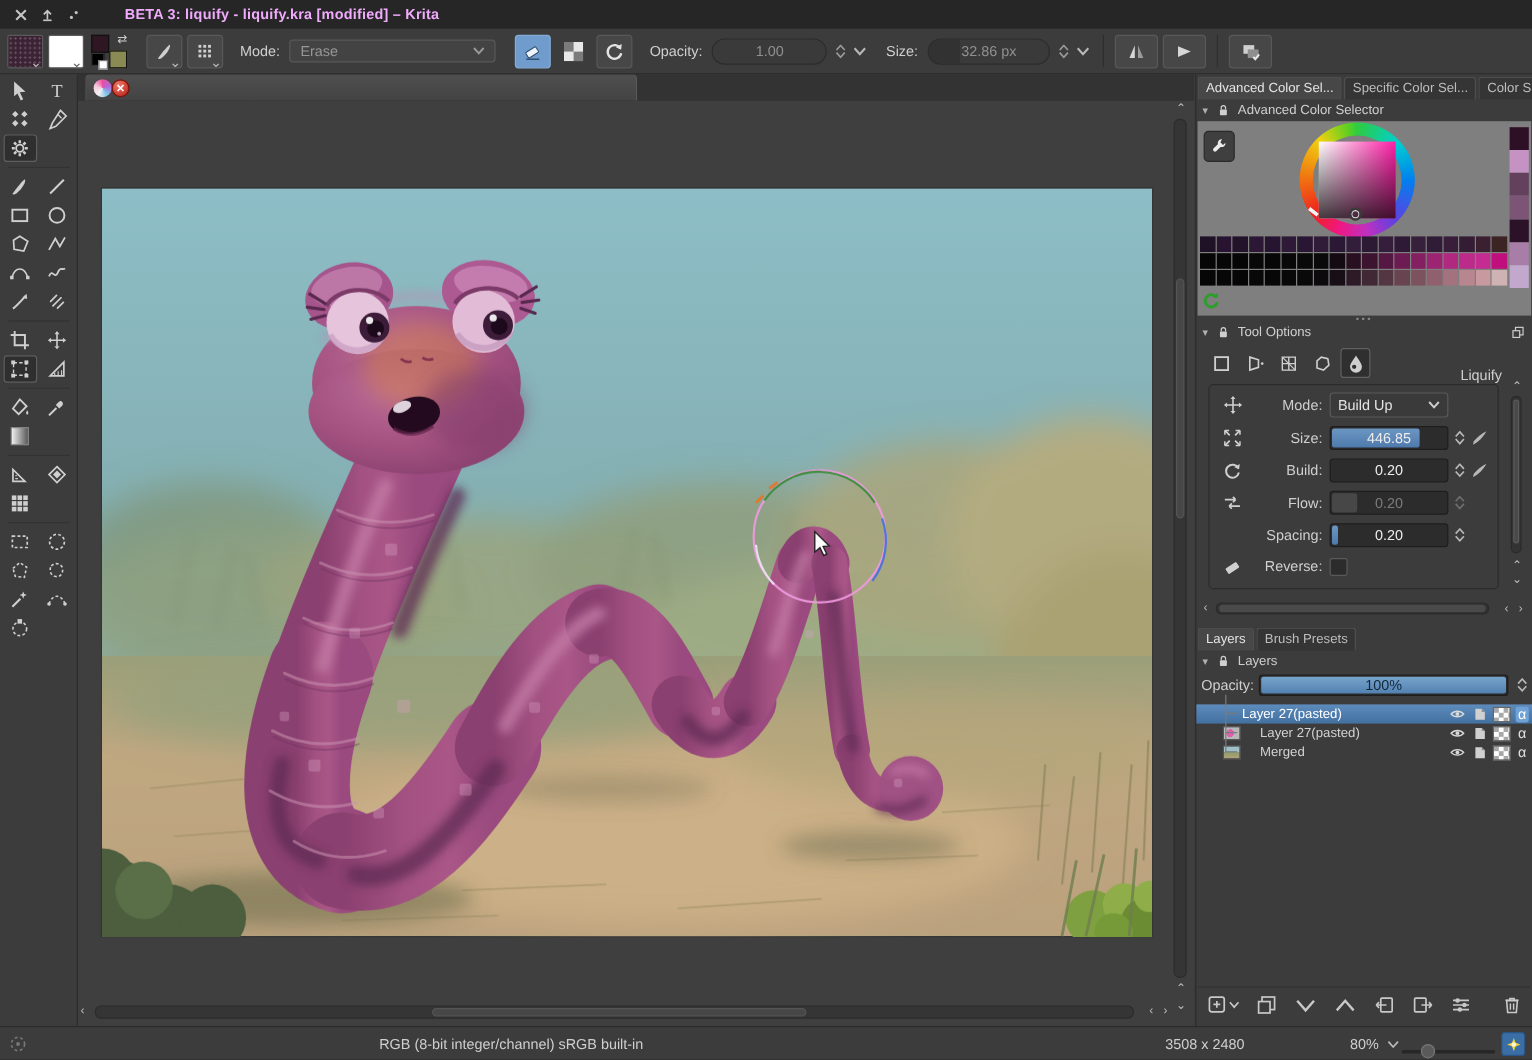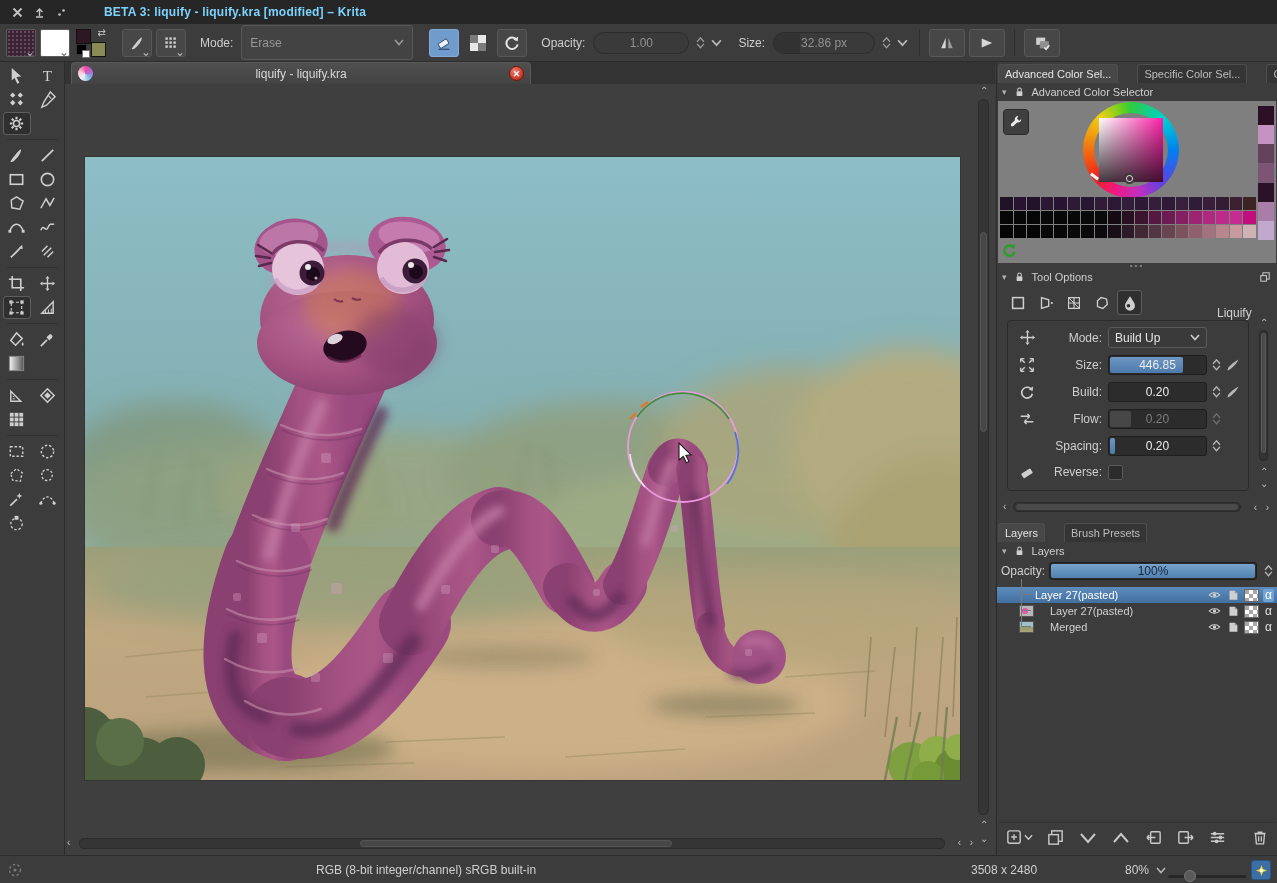--- a/index.html
+++ b/index.html
@@ -2,38 +2,38 @@
 <html><head>
 <meta charset="utf-8">
 <style>
 *{box-sizing:border-box}
 body{margin:0;background:#222}
 #app{position:relative;width:1277px;height:883px;font-family:"Liberation Sans",sans-serif;font-size:12px;color:#d6d6d6;background:#3c3c3c;overflow:hidden}
 svg{display:block}
 
 .titlebar{position:absolute;left:0;top:0;width:1277px;height:24px;background:#262626;display:flex;align-items:center;padding:0 8px}
 .win-btn{width:18px;height:18px;display:flex;align-items:center;justify-content:center;color:#c4c4c4;margin-right:4px}
-.title-text{font-weight:bold;color:#7dd3fc;margin-left:30px;letter-spacing:.2px}
+.title-text{font-weight:bold;color:#f0abfc;margin-left:30px;letter-spacing:.2px}
 
 .toolbar{position:absolute;left:0;top:24px;width:1277px;height:38px;background:#3c3c3c;border-bottom:1px solid #2c2c2c;display:flex;align-items:center;padding:0 6px;gap:4px}
 .tb-swatch{width:30px;height:28px;border:1px solid #5a5a5a;position:relative;border-radius:2px}
 .sw-grad{background:#3a2433;background-image:radial-gradient(#6a4a60 1px,transparent 1px);background-size:4px 4px}
 .sw-pat{background:#fff}
 .chev-corner{position:absolute;right:0;bottom:-3px;color:#b8b8b8}
 .fgbg{width:34px;height:28px;position:relative}
 .fgbg .fg{position:absolute;left:2px;top:0;width:15px;height:15px;background:#2e1622;border:1px solid #111}
 .fgbg .bg2{position:absolute;right:2px;bottom:0;width:15px;height:15px;background:#8a8a55;border:1px solid #111}
 .fgbg .bk{position:absolute;left:2px;bottom:2px;width:11px;height:11px;background:#000;border:1px solid #333}
 .fgbg .wh{position:absolute;left:8px;bottom:-1px;width:8px;height:8px;background:#fff;border:1px solid #777}
 .fgbg .swap{position:absolute;right:2px;top:-2px;color:#ccc;font-size:10px}
 .tb-btn{width:30px;height:28px;background:#474747;border:1px solid #585858;border-radius:3px;display:flex;align-items:center;justify-content:center;position:relative}
 .tb-btn.blue{background:#6f9bcd;border-color:#84abd6}
 .tb-btn.wide{width:36px}
 .tb-label{margin:0 4px 0 10px;color:#cfcfcf}
-.tb-dropdown{width:172px;height:35px;background:#434343;border:1px solid #585858;border-radius:3px;color:#979797;display:flex;align-items:center;padding:0 8px;justify-content:space-between}
+.tb-dropdown{width:172px;height:19px;background:#434343;border:1px solid #585858;border-radius:3px;color:#979797;display:flex;align-items:center;padding:0 8px;justify-content:space-between}
 .tb-field{height:22px;background:#3a3a3a;border:1px solid #2c2c2c;border-radius:11px;color:#909090;display:flex;align-items:center;justify-content:center;position:relative;overflow:hidden}
 .tb-field .seg{position:absolute;left:0;top:0;bottom:0;background:#323232}
 .tb-field span{position:relative}
 .tb-sep{width:1px;height:27px;background:#2e2e2e;margin:0 5px}
 .spin{display:flex;flex-direction:column;gap:0;margin-left:3px;align-items:center}
 .chev{color:#b8b8b8;margin:0 2px}
 
 .doctab-bar{position:absolute;left:65px;top:62px;width:930px;height:22px;background:#333}
 .doctab{position:absolute;left:6px;top:0;width:460px;height:22px;background:linear-gradient(#4f4f4f,#434343);border:1px solid #5a5a5a;border-bottom:none;border-radius:4px 4px 0 0;display:flex;align-items:center;padding:0 6px}
 .doctab-title{flex:1;text-align:center;color:#d8d8d8}
@@ -51,21 +51,21 @@
 .painting{position:absolute;left:20px;top:73px;width:875px;height:623px;box-shadow:0 0 0 1px #353535}
 .vscroll{position:absolute;left:911px;top:2px;width:15px;height:766px}
 .vtrack{position:absolute;left:2px;top:13px;width:11px;height:716px;background:#353535;border:1px solid #2c2c2c;border-radius:5px}
 .vthumb{position:absolute;left:1px;top:132px;width:7px;height:200px;background:#474747;border:1px solid #555;border-radius:4px}
 .hscroll{position:absolute;left:2px;top:752px;width:908px;height:15px}
 .htrack{position:absolute;left:12px;top:2px;width:866px;height:11px;background:#353535;border:1px solid #2c2c2c;border-radius:5px}
 .hthumb{position:absolute;left:280px;top:1px;width:312px;height:7px;background:#474747;border:1px solid #555;border-radius:4px}
 .scroll-arrow{position:absolute;color:#bbb;font-size:10px;line-height:10px}
 
 .right-dock{position:absolute;left:996px;top:62px;width:281px;height:793px;background:#3c3c3c;border-left:1px solid #2c2c2c;display:flex;flex-direction:column}
-.dock-tabs{height:21px;display:flex;align-items:flex-end;gap:19px;padding:0 1px;flex:none}
+.dock-tabs{height:21px;display:flex;align-items:flex-end;gap:2px;padding:0 1px;flex:none}
 .dock-tab{height:19px;padding:0 6px;background:#353535;border:1px solid #4e4e4e;border-bottom:none;border-radius:3px 3px 0 0;font-size:11px;color:#bdbdbd;display:flex;align-items:center;white-space:nowrap;overflow:hidden;flex:none}
 .dock-tab.active{background:#474747;color:#e4e4e4}
 .panel-header{height:18px;display:flex;align-items:center;gap:6px;padding:0 5px;font-size:11px;color:#cfcfcf;flex:none}
 .tri{color:#b0b0b0;font-size:9px}
 
 .acs-body{position:relative;height:162px;background:#7f7f7f;margin:0 1px;flex:none}
 .wrench-btn{position:absolute;left:5px;top:8px;width:26px;height:26px;background:#3f3f3f;border:1px solid #2a2a2a;border-radius:4px;display:flex;align-items:center;justify-content:center}
 .wheel{position:absolute;left:85px;top:1px;width:96px;height:96px;border-radius:50%;background:conic-gradient(from 0deg,#2ecc40,#00d0d0 13%,#0080f0 25%,#6040e0 38%,#c030c0 47%,#f01880 56%,#f02020 64%,#f07010 75%,#f0d010 88%,#60d020 97%,#2ecc40)}
 .wheel-hole{position:absolute;left:11px;top:11px;right:11px;bottom:11px;border-radius:50%;background:#7f7f7f}
 .sv-square{position:absolute;left:101px;top:17px;width:64px;height:64px;background:linear-gradient(to bottom,rgba(20,8,16,0) 0%,rgba(20,8,16,.8) 100%),linear-gradient(to right,#ffffff,#ff20a8)}
@@ -479,21 +479,20 @@
             <rect x="8" y="2" width="4" height="4" fill="#cfcfcf"></rect>
           </svg>
         </div>
         <div class="tool"></div>
       </div>
   </div>
 
   <div class="doctab-bar">
     <div class="doctab">
       <div class="krita-logo"></div>
-      <div class="doctab-title">liquify - liquify.kra</div>
       <div class="doctab-close">✕</div>
     </div>
   </div>
 
   <div class="canvas-region">
     <svg class="painting" viewBox="0 0 875 623" preserveAspectRatio="none">
       <defs>
         <linearGradient id="sky" x1="0" y1="0" x2="0" y2="1">
           <stop offset="0" stop-color="#8dbdc6"></stop>
             <stop offset="0.45" stop-color="#84afb2"></stop>

